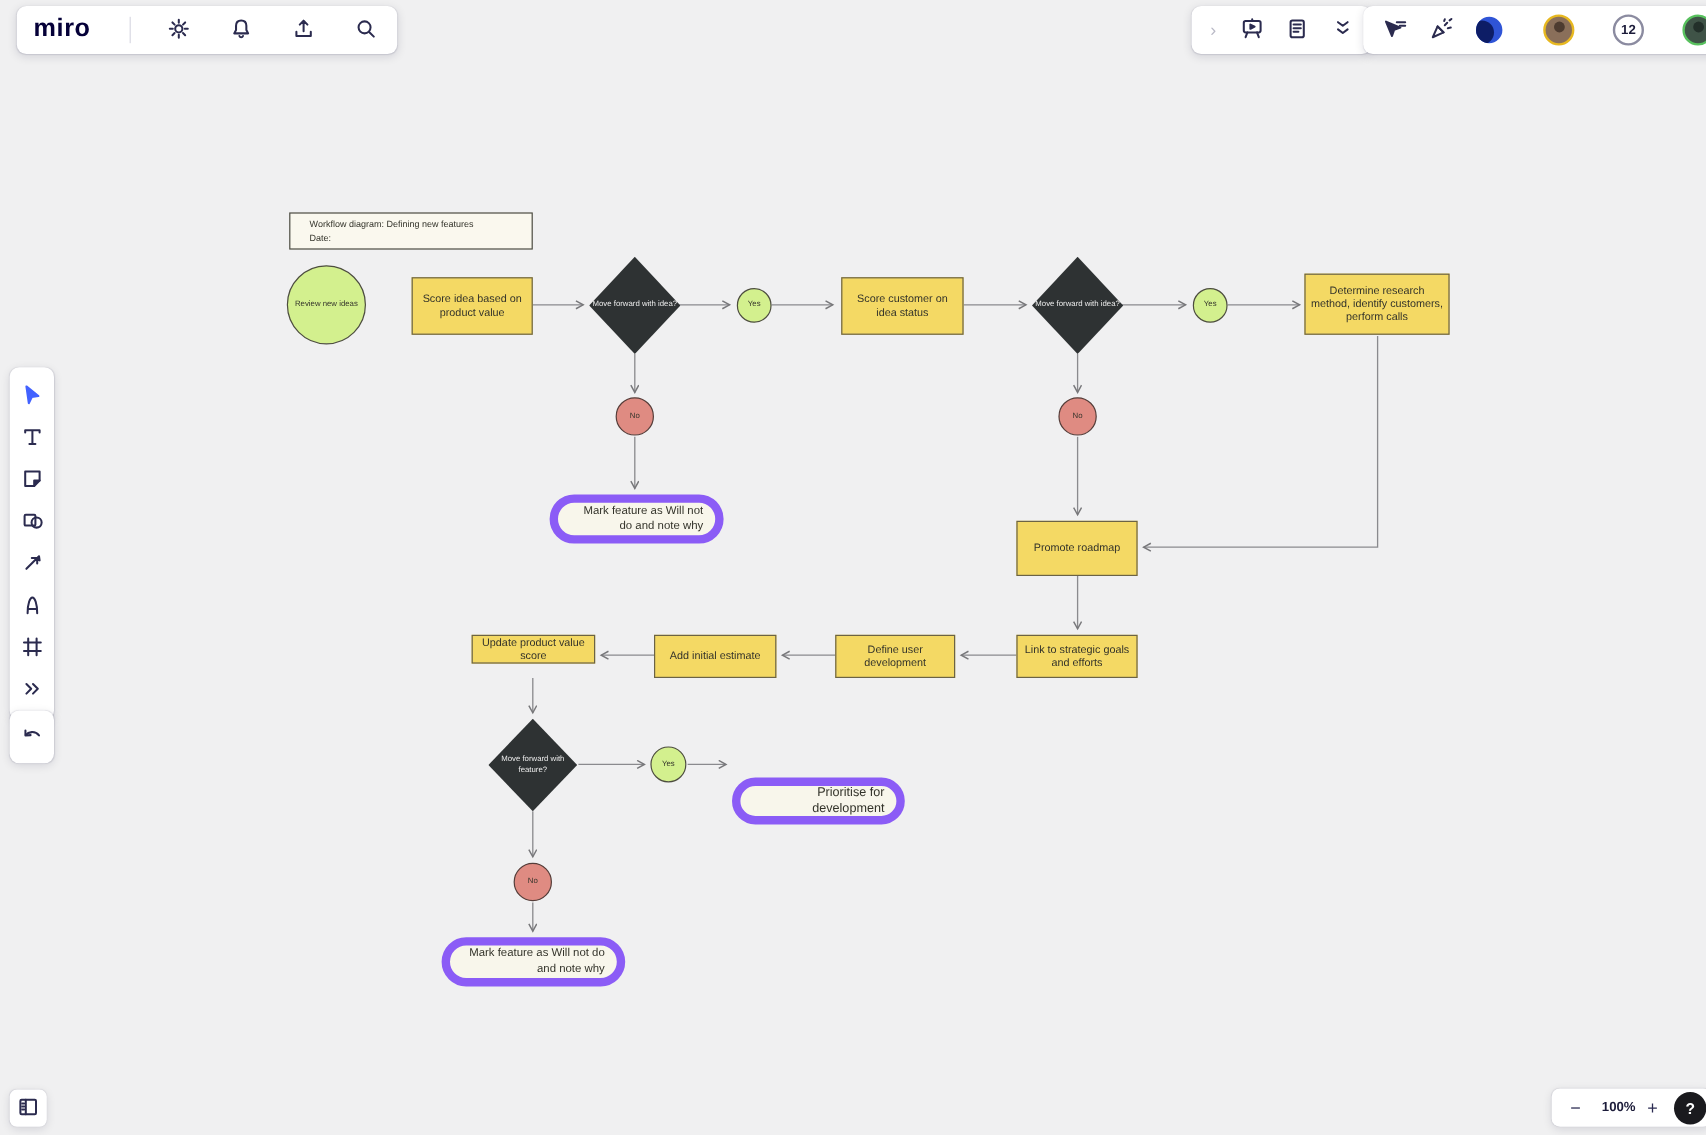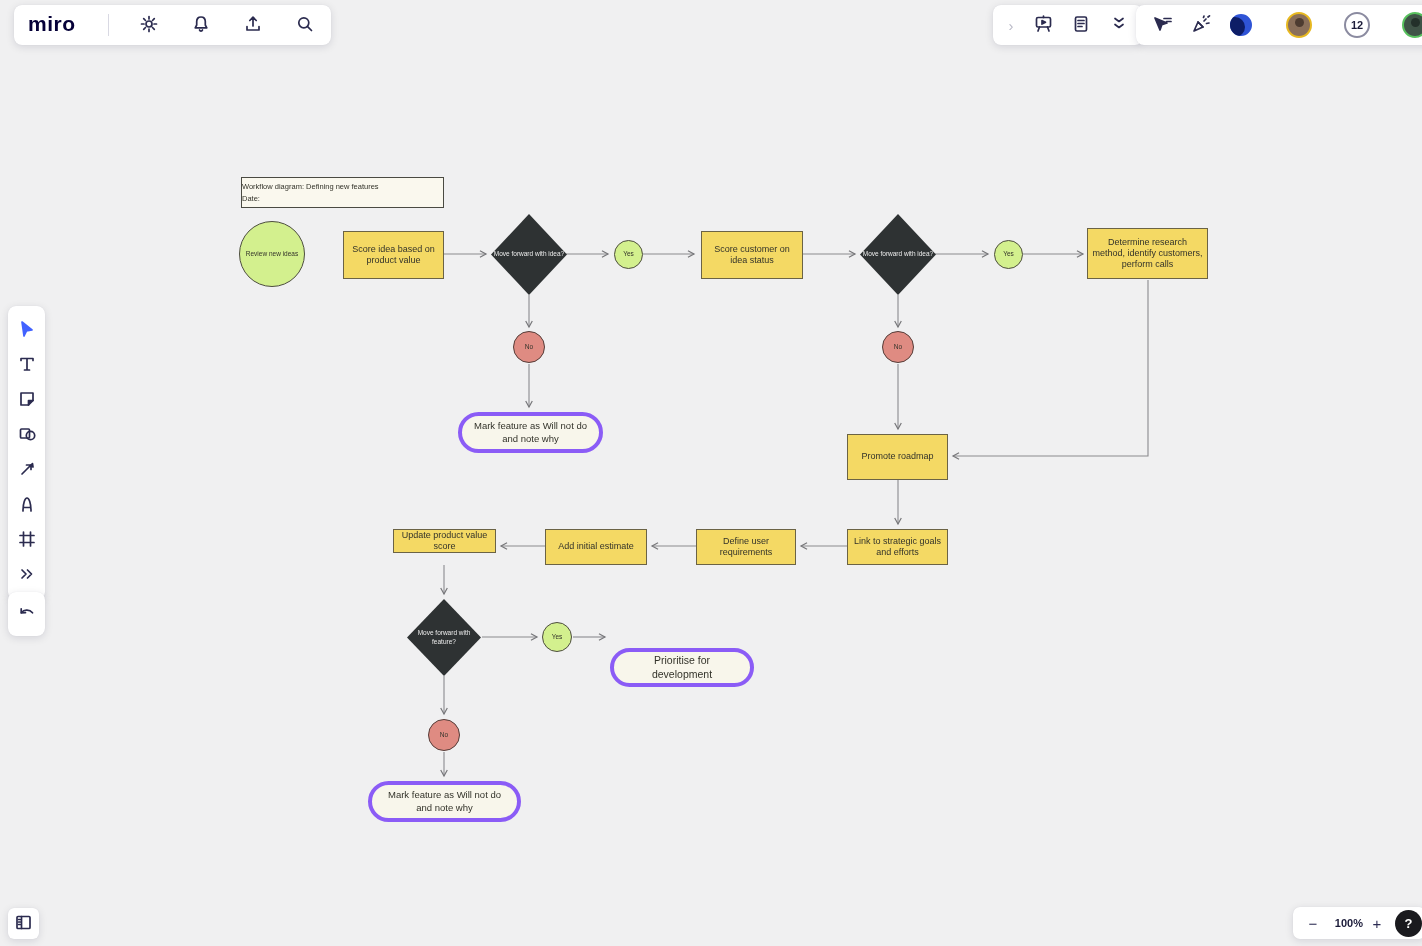--- a/index.html
+++ b/index.html
@@ -41,25 +41,25 @@
 
   
   .zoom-card { left:1293px; top:907px; height:32px; padding:0 4px 0 8px; gap:2px; border-radius:7px; }
   .zoom-level { font-size:11px; font-weight:bold; color:#1c1c3a; width:36px; text-align:right; }
   .zoom-btn { background:none; border:none; width:24px; height:24px; font-size:15px; color:#2b2b52; cursor:pointer; }
   .help-btn { width:27px; height:27px; border-radius:50%; background:#1a1a1e; color:#fff; font-size:13px; font-weight:bold; border:none; display:flex; align-items:center; justify-content:center; cursor:pointer; margin-left:4px; }
 
   
   .node { position:absolute; display:flex; align-items:center; justify-content:center; text-align:center; }
   .rect-y { background:#f4d964; border:1px solid #6b6345; font-size:9px; line-height:1.25; color:#33332a; padding:2px 4px; }
-  .stadium { background:#f8f6eb; border:4px solid #8b5cf6; border-radius:999px; font-size:9.5px; line-height:1.3; color:#33332a; padding:2px 10px; }
+  .stadium { background:#f8f6eb; border:7px solid #8b5cf6; border-radius:999px; font-size:9.5px; line-height:1.3; color:#33332a; padding:2px 10px;text-align:right; }
   .circle { border-radius:50%; font-size:6.5px; line-height:1.25; color:#33332a; }
   .c-green { background:#d3f08e; border:1px solid #4d4d3f; }
   .c-red { background:#df8b82; border:1px solid #553d39; }
-  .title-box { background:#faf8ee; border:1px solid #4a4a42; font-size:7.5px; line-height:1.5; color:#33332a; text-align:left; align-items:flex-start; flex-direction:column; justify-content:center; padding:3px 0; }
+  .title-box { background:#faf8ee; border:1px solid #4a4a42; font-size:7.5px; line-height:1.5; color:#33332a; text-align:left; align-items:flex-start; flex-direction:column; justify-content:center; padding:3px 16px; }
   .diamond { position:absolute; }
   .diamond svg polygon { fill:#2e3233; }
   .diamond .dtext { position:absolute; inset:0; display:flex; align-items:center; justify-content:center; text-align:center; color:#ececec; font-size:6.5px; line-height:1.35; }
   #connectors { position:absolute; left:0; top:0; }
 </style>
 </head>
 <body>
 
 <svg id="connectors" width="1422" height="946">
   <defs>
@@ -145,21 +145,21 @@
   </div>
 
 <div class="node rect-y" style="left:847px;top:434px;width:101px;height:46px;">
     <span>Promote roadmap</span>
   </div>
 
 <div class="node rect-y" style="left:847px;top:529px;width:101px;height:36px;">
     <span>Link to strategic goals and efforts</span>
   </div>
 <div class="node rect-y" style="left:696px;top:529px;width:100px;height:36px;">
-    <span>Define user requirements</span>
+    <span>Define user development</span>
   </div>
 <div class="node rect-y" style="left:545px;top:529px;width:102px;height:36px;">
     <span>Add initial estimate</span>
   </div>
 <div class="node rect-y" style="left:393px;top:529px;width:103px;height:24px;">
     <span>Update product value score</span>
   </div>
 
 <div class="diamond" style="left:407px;top:599px;width:74px;height:77px;">
   <svg width="74" height="77">

